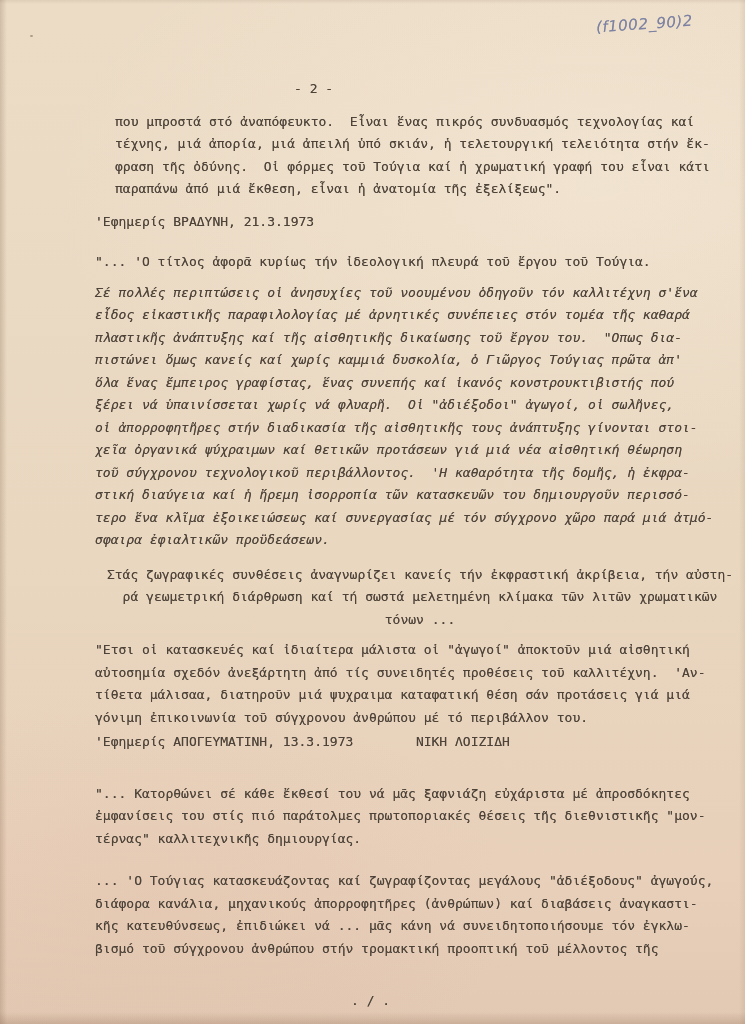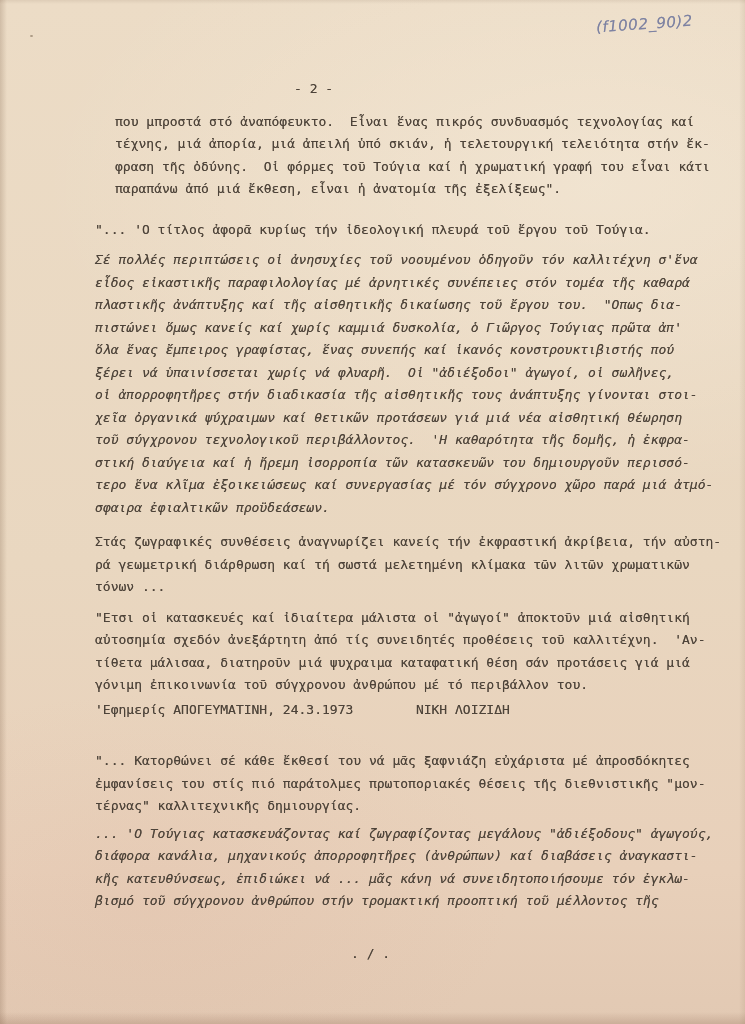--- a/index.html
+++ b/index.html
@@ -30,25 +30,25 @@
     white-space: pre;
     font: 13px/22.5px "DejaVu Sans Mono", "DejaVu Sans", monospace;
     color: #4d4339;
     text-shadow: 0 0 0.5px rgba(77,67,57,0.65);
   }
   .pagenum   { margin: 0 0 0 199px; }
   .b-para1   { margin-top: 10px; margin-left: 20px; }
   .b-source1 { margin-top: 10px; }
   .b-qintro  { margin-top: 18px; }
   .b-para2   { margin-top: 8px; font-style: italic;  }
-  .b-para3   { margin-top: 12px; }
+  .b-para3   { margin-top: 12px; text-align: center; }
   .b-para4   { margin-top: 8px;  }
   .b-source2 { margin-top: 2px;  }
   .b-para5   { margin-top: 29px; }
-  .b-para6   { margin-top: 5px; font-style: italic;  }
+  .b-para6   { margin-top: 20px;  }
   .footer    { margin: 30px 0 0 256px; }
   .annotation {
     position: absolute;
     left: 596px; top: 14px;
     transform: rotate(-4deg);
     font: italic 15px/20px "DejaVu Sans", sans-serif;
     letter-spacing: 0.5px;
     color: #7d82a2;
     text-shadow: 0 0 0.6px rgba(125,130,162,0.6);
   }
@@ -69,20 +69,21 @@
   <div class="speck-a"></div>
   <div class="speck-b"></div>
 
   <p class="tw pagenum">- 2 -</p>
 
   <p class="tw b-para1">που μπροστά στό ἀναπόφευκτο.  Εἶναι ἕνας πικρός συνδυασμός τεχνολογίας καί
 τέχνης, μιά ἀπορία, μιά ἀπειλή ὑπό σκιάν, ἡ τελετουργική τελειότητα στήν ἔκ-
 φραση τῆς ὀδύνης.  Οἱ φόρμες τοῦ Τούγια καί ἡ χρωματική γραφή του εἶναι κάτι
 παραπάνω ἀπό μιά ἔκθεση, εἶναι ἡ ἀνατομία τῆς ἐξελίξεως".</p>
 
+  <p class="tw b-source1">'Εφημερίς ΒΡΑΔΥΝΗ, 21.3.1973</p>
 
   <p class="tw b-qintro">"... 'Ο τίτλος ἀφορᾶ κυρίως τήν ἰδεολογική πλευρά τοῦ ἔργου τοῦ Τούγια.</p>
 
   <p class="tw b-para2">Σέ πολλές περιπτώσεις οἱ ἀνησυχίες τοῦ νοουμένου ὁδηγοῦν τόν καλλιτέχνη σ'ἕνα
 εἶδος εἰκαστικῆς παραφιλολογίας μέ ἀρνητικές συνέπειες στόν τομέα τῆς καθαρά
 πλαστικῆς ἀνάπτυξης καί τῆς αἰσθητικῆς δικαίωσης τοῦ ἔργου του.  "Οπως δια-
 πιστώνει ὅμως κανείς καί χωρίς καμμιά δυσκολία, ὁ Γιῶργος Τούγιας πρῶτα ἀπ'
 ὅλα ἕνας ἔμπειρος γραφίστας, ἕνας συνεπής καί ἱκανός κονστρουκτιβιστής πού
 ξέρει νά ὑπαινίσσεται χωρίς νά φλυαρῆ.  Οἱ "ἀδιέξοδοι" ἀγωγοί, οἱ σωλῆνες,
 οἱ ἀπορροφητῆρες στήν διαδικασία τῆς αἰσθητικῆς τους ἀνάπτυξης γίνονται στοι-
@@ -94,21 +95,21 @@
 
   <p class="tw b-para3">Στάς ζωγραφικές συνθέσεις ἀναγνωρίζει κανείς τήν ἐκφραστική ἀκρίβεια, τήν αὐστη-
 ρά γεωμετρική διάρθρωση καί τή σωστά μελετημένη κλίμακα τῶν λιτῶν χρωματικῶν
 τόνων ...</p>
 
   <p class="tw b-para4">"Ετσι οἱ κατασκευές καί ἰδιαίτερα μάλιστα οἱ "ἀγωγοί" ἀποκτοῦν μιά αἰσθητική
 αὐτοσημία σχεδόν ἀνεξάρτητη ἀπό τίς συνειδητές προθέσεις τοῦ καλλιτέχνη.  'Αν-
 τίθετα μάλισαα, διατηροῦν μιά ψυχραιμα καταφατική θέση σάν προτάσεις γιά μιά
 γόνιμη ἐπικοινωνία τοῦ σύγχρονου ἀνθρώπου μέ τό περιβάλλον του.</p>
 
-  <p class="tw b-source2">'Εφημερίς ΑΠΟΓΕΥΜΑΤΙΝΗ, 24.3.1973        ΝΙΚΗ ΛΟΙΖΙΔΗ</p>
+  <p class="tw b-source2">'Εφημερίς ΑΠΟΓΕΥΜΑΤΙΝΗ, 13.3.1973        ΝΙΚΗ ΛΟΙΖΙΔΗ</p>
 
   <p class="tw b-para5">"... Κατορθώνει σέ κάθε ἔκθεσί του νά μᾶς ξαφνιάζη εὐχάριστα μέ ἀπροσδόκητες
 ἐμφανίσεις του στίς πιό παράτολμες πρωτοποριακές θέσεις τῆς διεθνιστικῆς "μον-
 τέρνας" καλλιτεχνικῆς δημιουργίας.</p>
 
   <p class="tw b-para6">... 'Ο Τούγιας κατασκευάζοντας καί ζωγραφίζοντας μεγάλους "ἀδιέξοδους" ἀγωγούς,
 διάφορα κανάλια, μηχανικούς ἀπορροφητῆρες (ἀνθρώπων) καί διαβάσεις ἀναγκαστι-
 κῆς κατευθύνσεως, ἐπιδιώκει νά ... μᾶς κάνη νά συνειδητοποιήσουμε τόν ἐγκλω-
 βισμό τοῦ σύγχρονου ἀνθρώπου στήν τρομακτική προοπτική τοῦ μέλλοντος τῆς</p>
 

